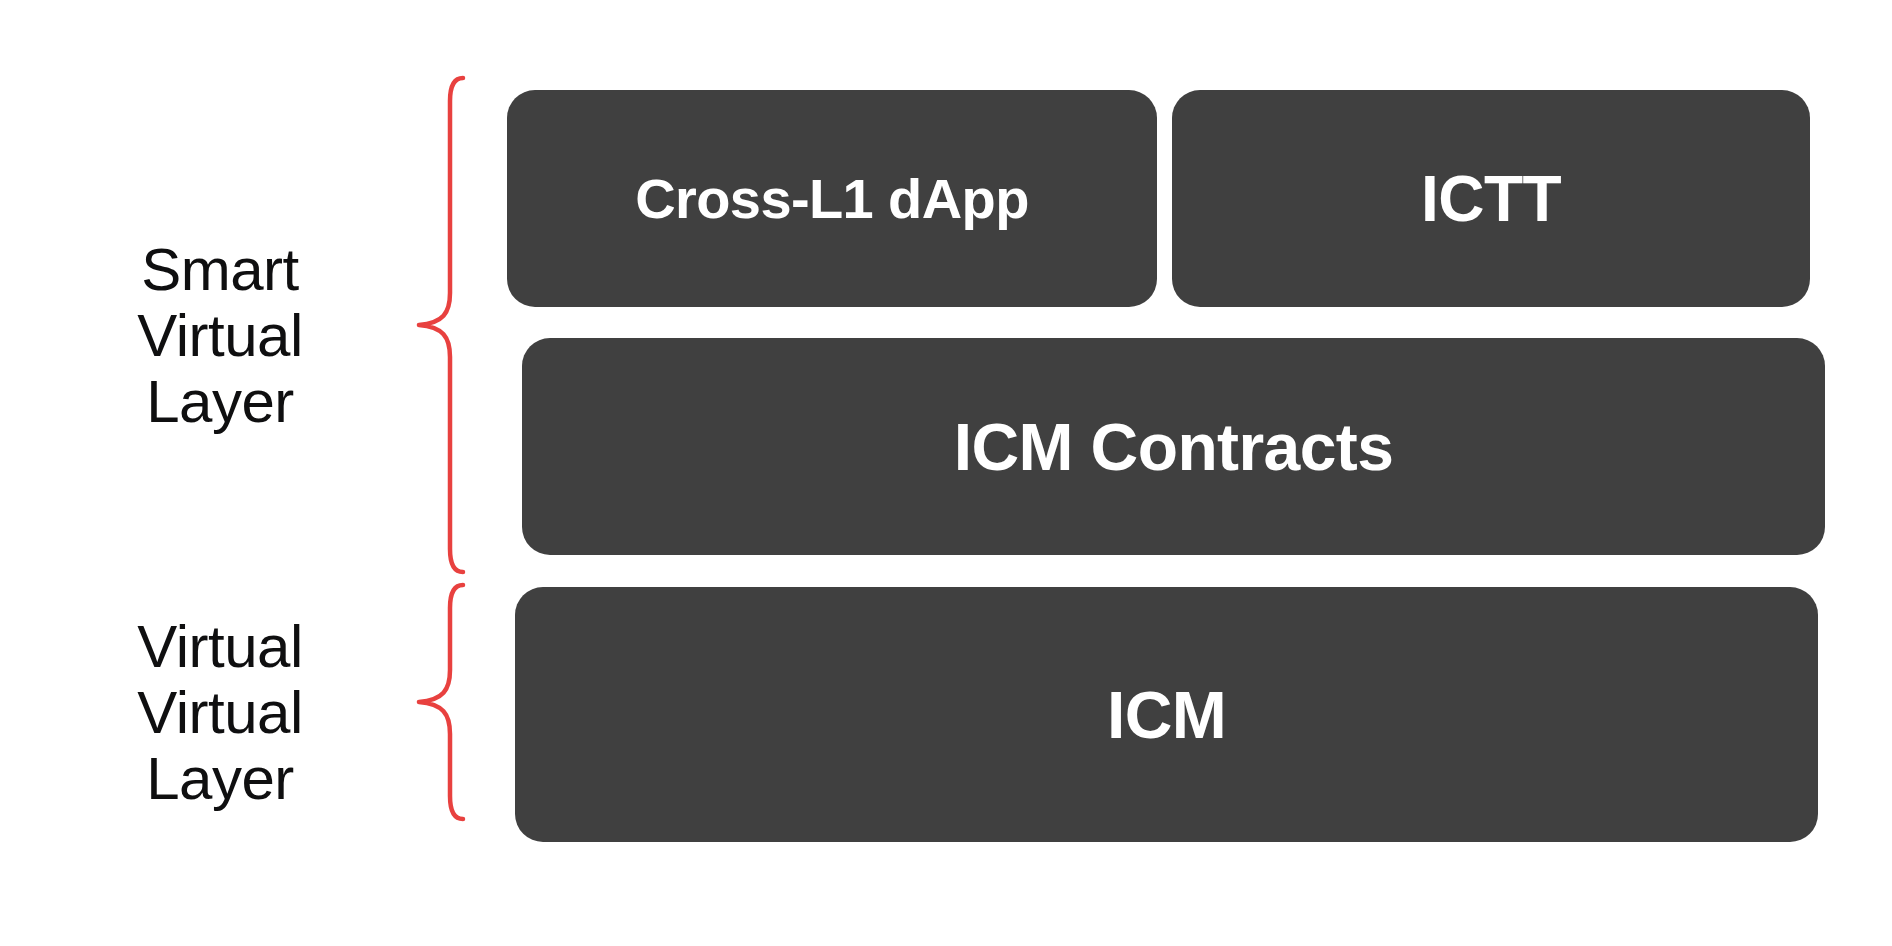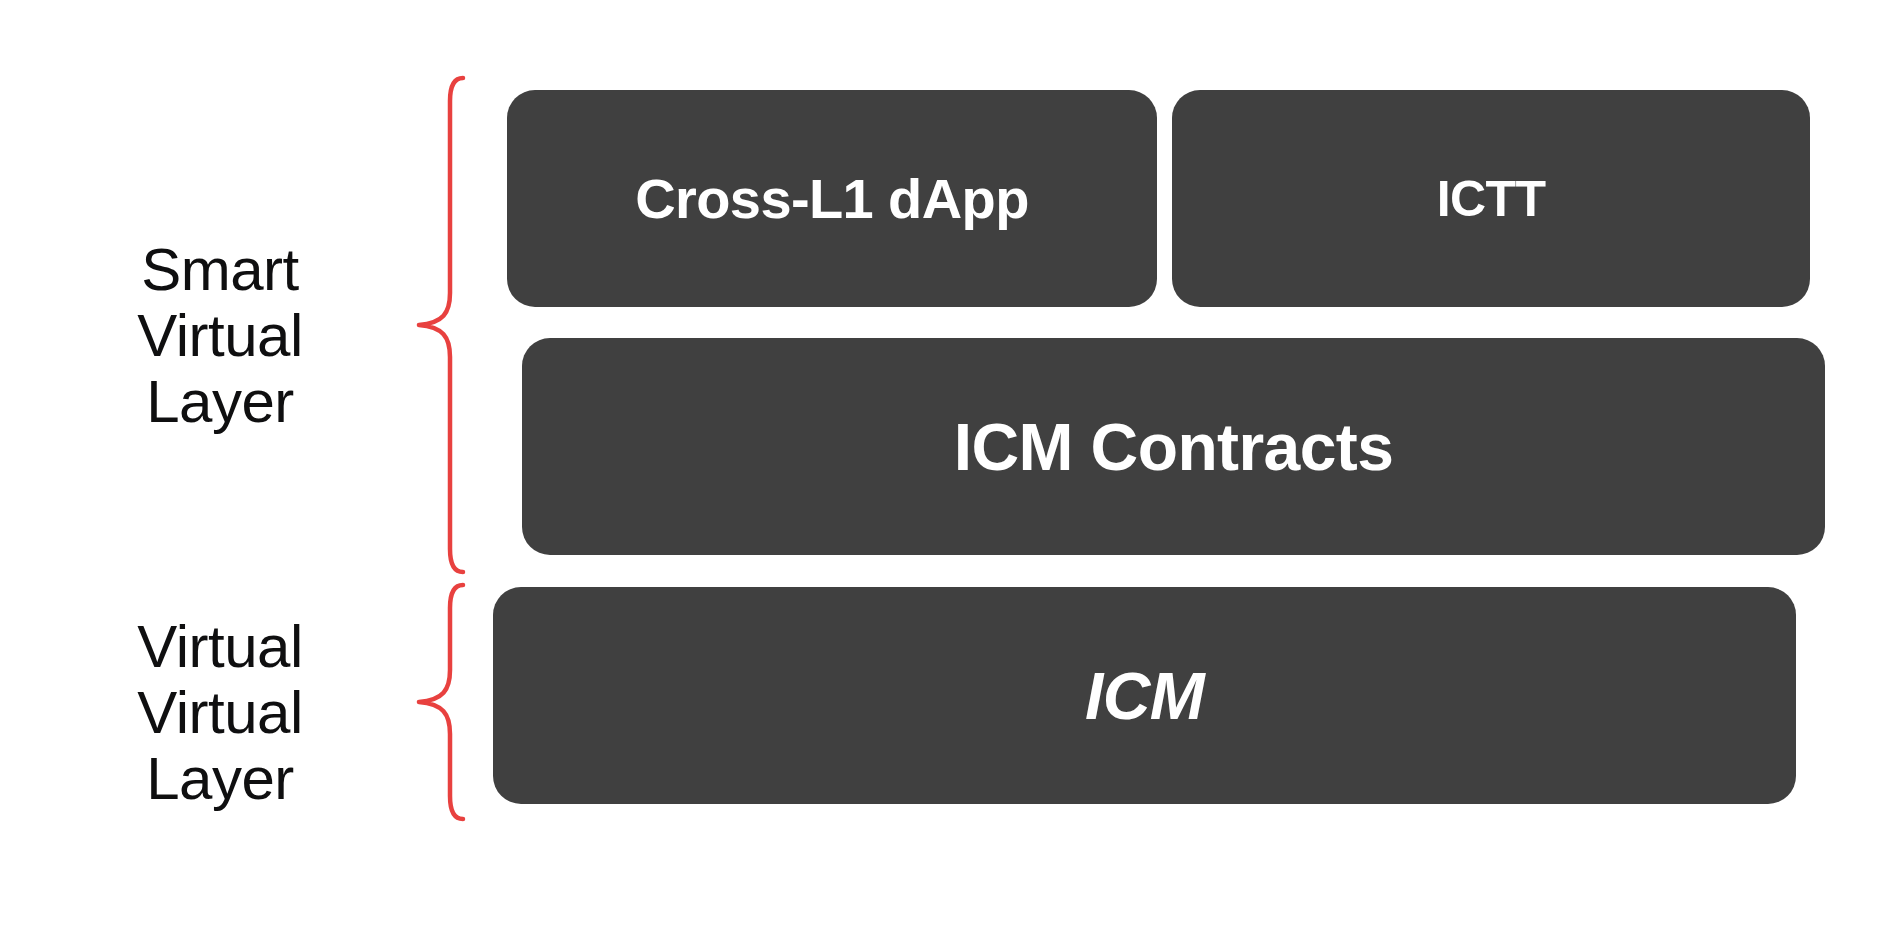--- a/index.html
+++ b/index.html
@@ -89,37 +89,36 @@
     height: 217px;
   }
   #box-cross-l1-dapp .box-text { font-size: 56px; }
 
   #box-ictt {
     left: 1172px;
     top: 90px;
     width: 638px;
     height: 217px;
   }
-  #box-ictt .box-text { font-size: 50px; }
+  #box-ictt .box-text { font-size: 64px; }
 
   #box-icm-contracts {
     left: 507px;
     top: 338px;
     width: 1303px;
     height: 217px;
     margin-left: 15px;
   }
   #box-icm-contracts .box-text { font-size: 66px; }
 
   #box-icm {
-    left: 493px;
+    left: 515px;
     top: 587px;
     width: 1303px;
-    height: 217px;
-    font-style: italic;
+    height: 255px;
   }
   #box-icm .box-text { font-size: 66px; }
 </style>
 </head>
 <body>
 
 <div id="canvas">
 
   <div class="layer-label" id="label-smart-contract">
     <span>Smart</span>

